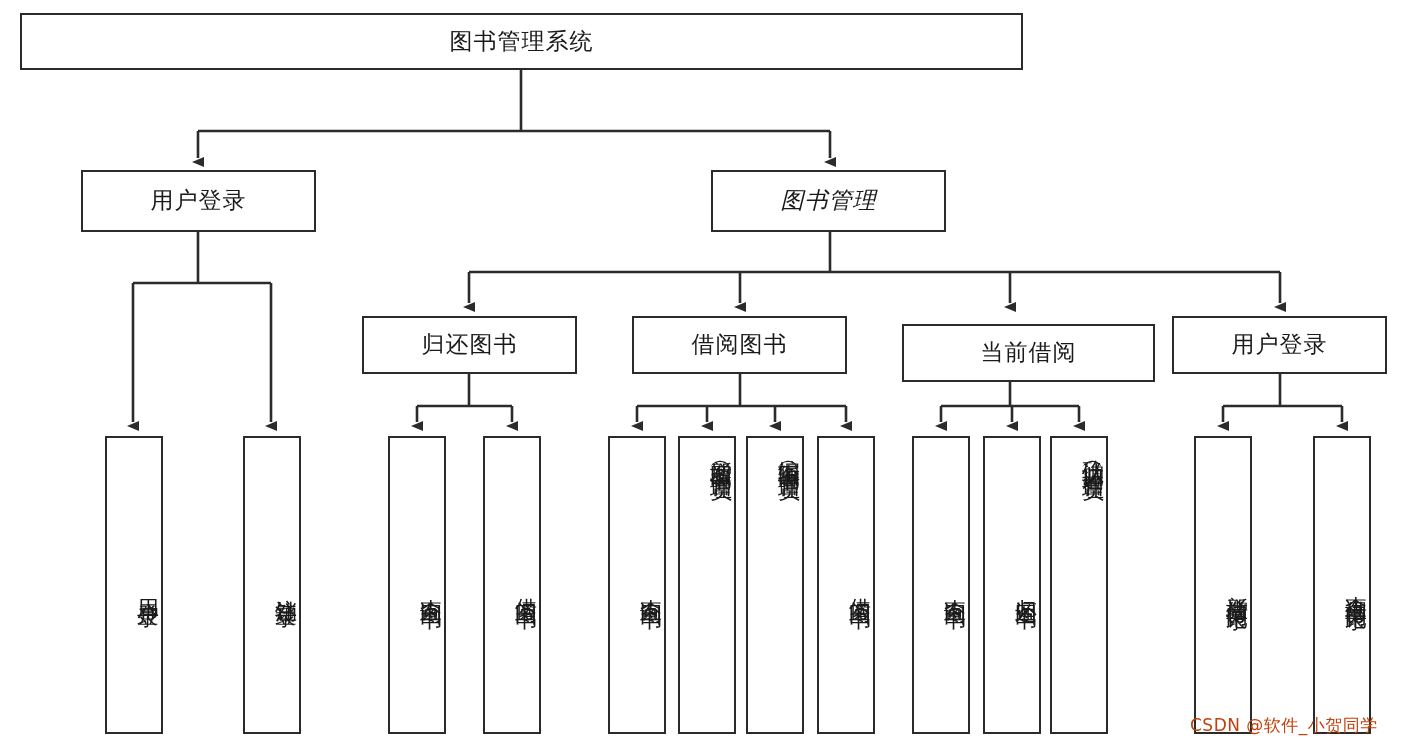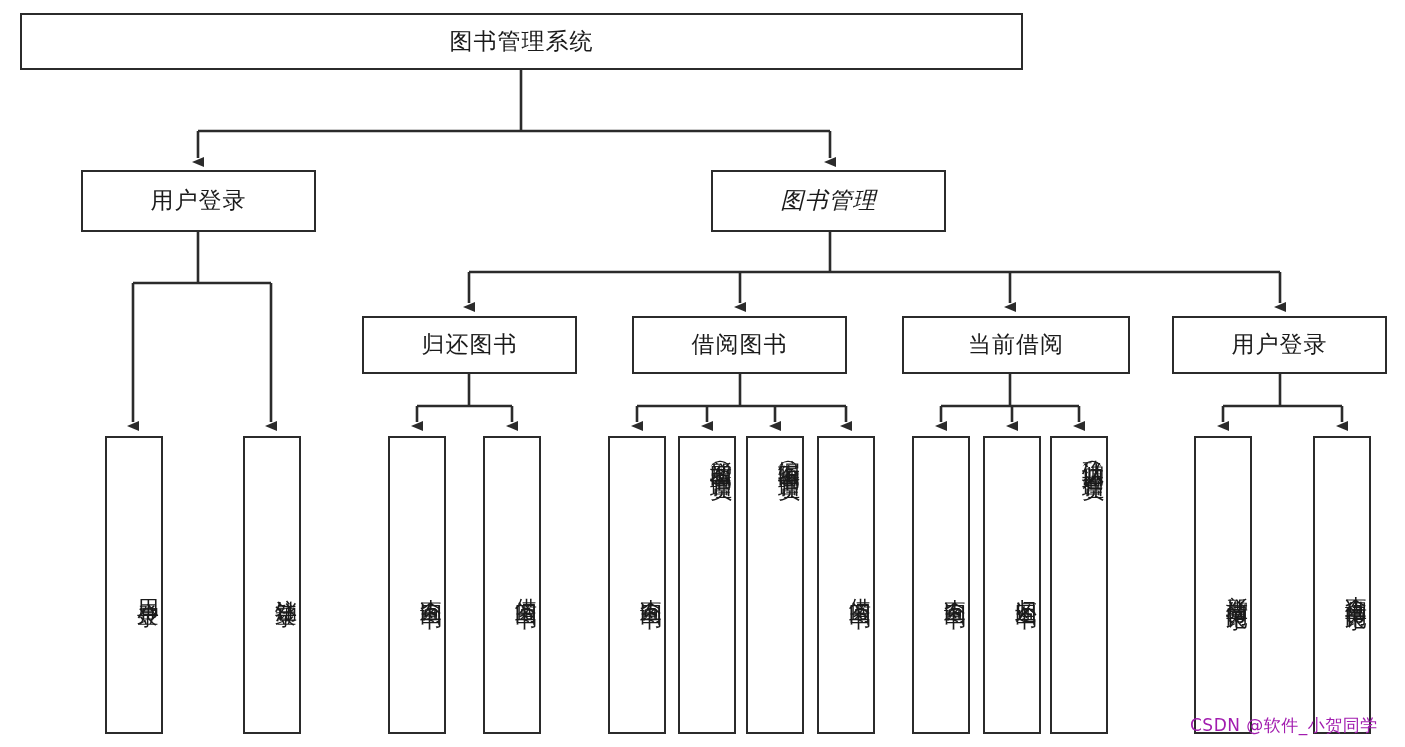--- a/index.html
+++ b/index.html
@@ -55,21 +55,21 @@
     top: 0;
     width: 1405px;
     height: 747px;
     pointer-events: none;
   }
   .watermark {
     position: absolute;
     left: 1190px;
     top: 714px;
     font-size: 17px;
-    color: #a21caf;
+    color: #c2410c;
     white-space: nowrap;
     letter-spacing: 0.5px;
   }
 </style>
 </head>
 <body>
 
 <div id="canvas">
 
   <svg id="edges" viewBox="0 0 1405 747" xmlns="http://www.w3.org/2000/svg">
@@ -132,21 +132,21 @@
   <div class="node horiz" style="left:711px; top:170px; width:235px; height:62px;font-style:italic;">
     <span class="lbl">图书管理</span>
   </div>
 
   <div class="node horiz" style="left:362px; top:316px; width:215px; height:58px;">
     <span class="lbl">归还图书</span>
   </div>
   <div class="node horiz" style="left:632px; top:316px; width:215px; height:58px;">
     <span class="lbl">借阅图书</span>
   </div>
-  <div class="node horiz" style="left:902px; top:316px; width:228px; height:58px;">
+  <div class="node horiz" style="left:902px; top:324px; width:253px; height:58px;">
     <span class="lbl">当前借阅</span>
   </div>
   <div class="node horiz" style="left:1172px; top:316px; width:215px; height:58px;">
     <span class="lbl">用户登录</span>
   </div>
 
   <div class="node vert" style="left:105px; top:436px; width:58px; height:298px;">
     <span class="lbl">用户登录</span>
   </div>
   <div class="node vert" style="left:243px; top:436px; width:58px; height:298px;">

